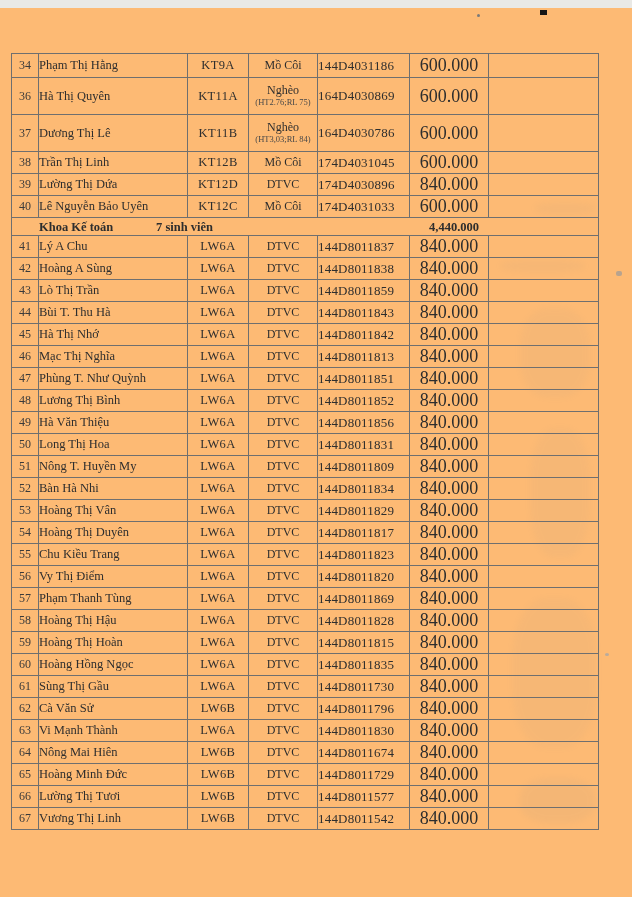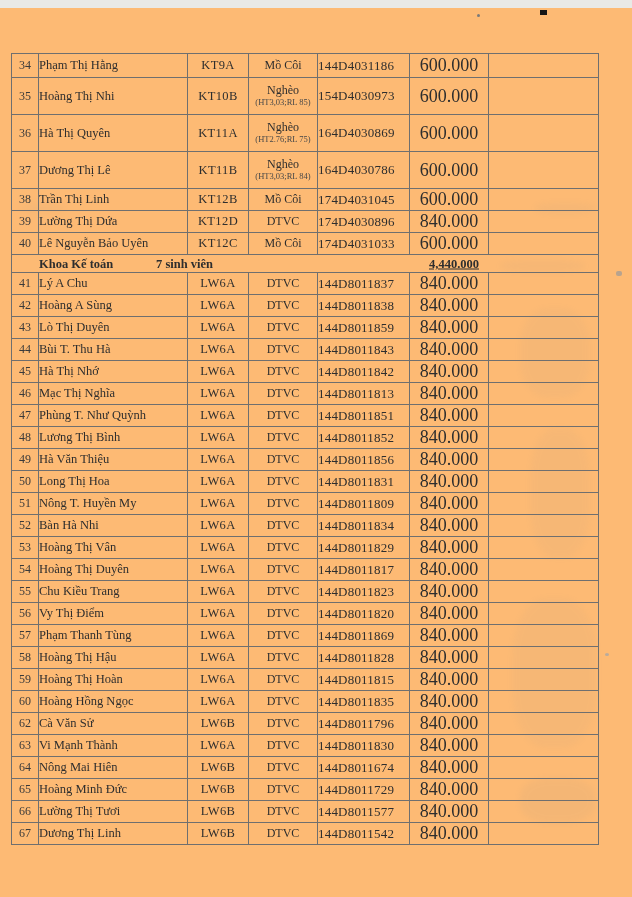--- a/index.html
+++ b/index.html
@@ -42,21 +42,21 @@
   td.amount { text-align: center; font-size: 18px; }
   td.note   { }
 
   td.summary-cell {
     position: relative;
     font-weight: bold;
     font-size: 12.5px;
   }
   .summary-cell .sum-label { position: absolute; left: 27px;  top: 50%; transform: translateY(-50%); white-space: nowrap; }
   .summary-cell .sum-count { position: absolute; left: 144px; top: 50%; transform: translateY(-50%); white-space: nowrap; }
-  .summary-cell .sum-total { position: absolute; left: 417px; top: 50%; transform: translateY(-50%); white-space: nowrap; text-decoration: underline; }
+  .summary-cell .sum-total { position: absolute; left: 417px; top: 50%; transform: translateY(-50%); white-space: nowrap; }
 
   
   .artifact { position: absolute; pointer-events: none; }
   .mark-black { left: 540px; top: 2px; width: 7px; height: 5px; background: #161616; }
   .speck-a { left: 477px; top: 6px; width: 3px; height: 3px; background: #7a7a7a; border-radius: 50%; }
   .speck-b { left: 616px; top: 263px; width: 6px; height: 5px; background: #9a9a9a; border-radius: 2px; opacity: .7; }
   .speck-c { left: 605px; top: 645px; width: 4px; height: 3px; background: #a8a8a8; border-radius: 50%; opacity: .8; }
   .smudge { background: #8a8a8a; filter: blur(3px); border-radius: 40%; }
   .sm1 { left: 535px; top: 195px; width: 60px; height: 11px; opacity: .06; }
   .sm2 { left: 500px; top: 252px; width: 85px; height: 12px; opacity: .06; }
@@ -97,32 +97,20 @@
         <tr>
           <td class="no">34</td>
           <td class="name">Phạm Thị Hằng</td>
           <td class="cls">KT9A</td>
           <td class="status">Mồ Côi</td>
           <td class="sid">144D4031186</td>
           <td class="amount">600.000</td>
           <td class="note"></td>
         </tr>
         <tr class="tall">
-          <td class="no">35</td>
-          <td class="name">Hoàng Thị Nhi</td>
-          <td class="cls">KT10B</td>
-          <td class="status">
-            <div>Nghèo</div>
-            <div class="status-note">(HT3,03;RL 85)</div>
-          </td>
-          <td class="sid">154D4030973</td>
-          <td class="amount">600.000</td>
-          <td class="note"></td>
-        </tr>
-        <tr class="tall">
           <td class="no">36</td>
           <td class="name">Hà Thị Quyên</td>
           <td class="cls">KT11A</td>
           <td class="status">
             <div>Nghèo</div>
             <div class="status-note">(HT2.76;RL 75)</div>
           </td>
           <td class="sid">164D4030869</td>
           <td class="amount">600.000</td>
           <td class="note"></td>
@@ -186,21 +174,21 @@
           <td class="no">42</td>
           <td class="name">Hoàng A Sùng</td>
           <td class="cls">LW6A</td>
           <td class="status">DTVC</td>
           <td class="sid">144D8011838</td>
           <td class="amount">840.000</td>
           <td class="note"></td>
         </tr>
         <tr>
           <td class="no">43</td>
-          <td class="name">Lò Thị Duyên</td>
+          <td class="name">Lò Thị Trần</td>
           <td class="cls">LW6A</td>
           <td class="status">DTVC</td>
           <td class="sid">144D8011859</td>
           <td class="amount">840.000</td>
           <td class="note"></td>
         </tr>
         <tr>
           <td class="no">44</td>
           <td class="name">Bùi T. Thu Hà</td>
           <td class="cls">LW6A</td>
@@ -343,20 +331,29 @@
           <td class="sid">144D8011815</td>
           <td class="amount">840.000</td>
           <td class="note"></td>
         </tr>
         <tr>
           <td class="no">60</td>
           <td class="name">Hoàng Hồng Ngọc</td>
           <td class="cls">LW6A</td>
           <td class="status">DTVC</td>
           <td class="sid">144D8011835</td>
+          <td class="amount">840.000</td>
+          <td class="note"></td>
+        </tr>
+        <tr>
+          <td class="no">61</td>
+          <td class="name">Sùng Thị Gầu</td>
+          <td class="cls">LW6A</td>
+          <td class="status">DTVC</td>
+          <td class="sid">144D8011730</td>
           <td class="amount">840.000</td>
           <td class="note"></td>
         </tr>
         <tr>
           <td class="no">62</td>
           <td class="name">Cà Văn Sử</td>
           <td class="cls">LW6B</td>
           <td class="status">DTVC</td>
           <td class="sid">144D8011796</td>
           <td class="amount">840.000</td>
@@ -393,21 +390,21 @@
           <td class="no">66</td>
           <td class="name">Lường Thị Tươi</td>
           <td class="cls">LW6B</td>
           <td class="status">DTVC</td>
           <td class="sid">144D8011577</td>
           <td class="amount">840.000</td>
           <td class="note"></td>
         </tr>
         <tr>
           <td class="no">67</td>
-          <td class="name">Dương Thị Linh</td>
+          <td class="name">Vương Thị Linh</td>
           <td class="cls">LW6B</td>
           <td class="status">DTVC</td>
           <td class="sid">144D8011542</td>
           <td class="amount">840.000</td>
           <td class="note"></td>
         </tr>
       </tbody>
   </table>
 
 </div>

